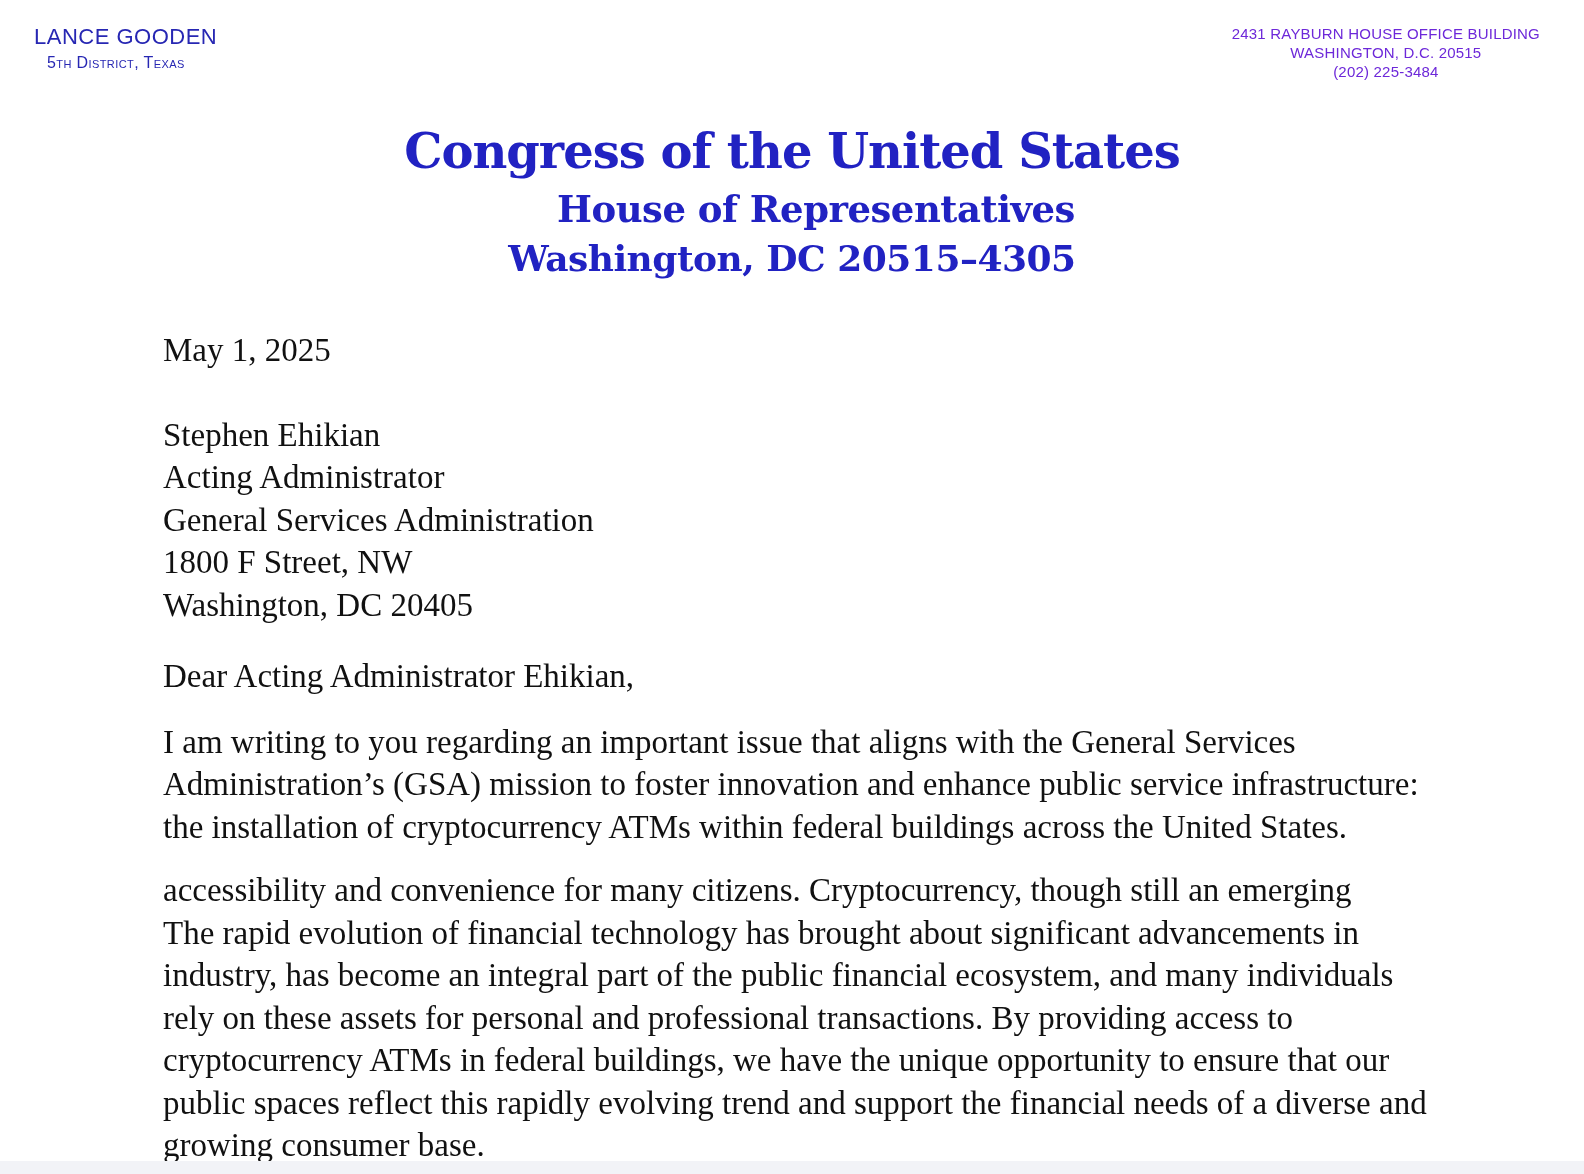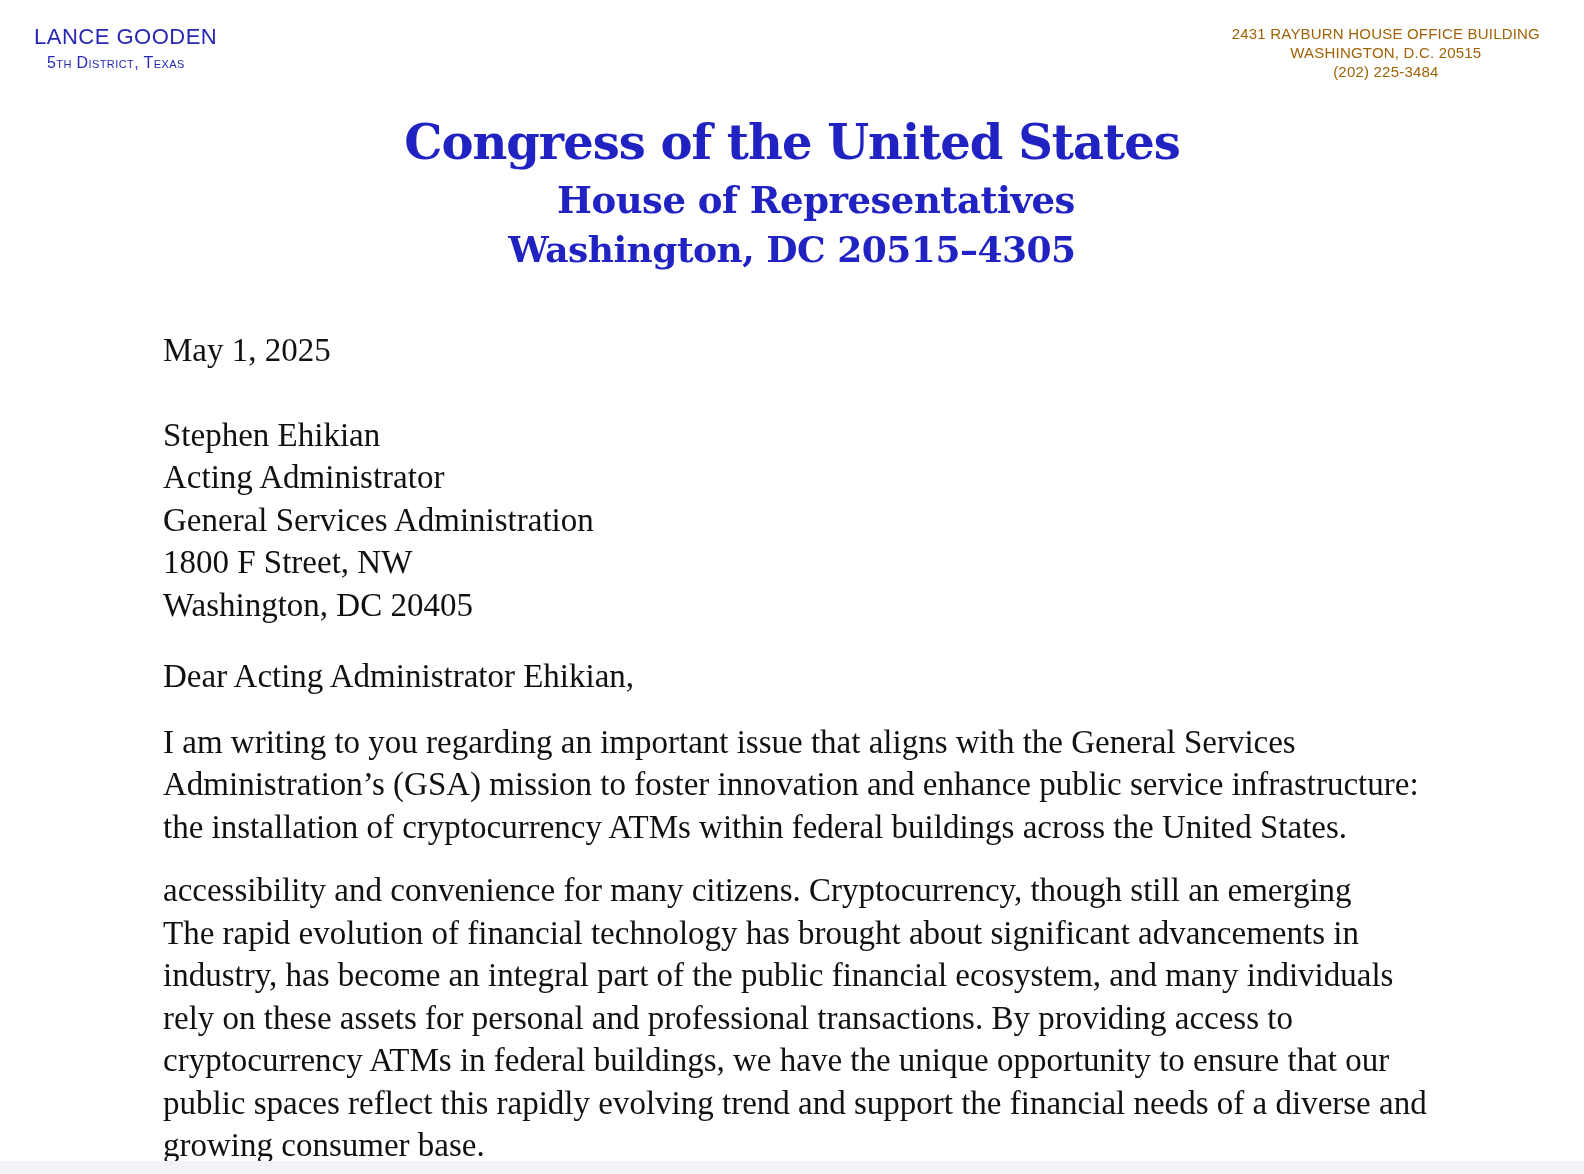--- a/index.html
+++ b/index.html
@@ -34,31 +34,31 @@
     font-variant: small-caps;
     letter-spacing: 0.4px;
     padding-left: 13px;
     margin-top: 4px;
   }
   .office-block {
     position: absolute;
     top: 24px;
     right: 44px;
     text-align: center;
-    color: #a16207;
+    color: #6d28d9;
     font-family: "Liberation Sans", "DejaVu Sans", sans-serif;
     font-size: 15px;
     line-height: 19px;
     letter-spacing: 0.2px;
   }
   .masthead {
     position: absolute;
     left: 0;
     right: 0;
-    top: 116px;
+    top: 125px;
     text-align: center;
     color: #2122c2;
   }
   .masthead-title {
     font-family: "DejaVu Serif", "Liberation Serif", serif;
     font-size: 48px;
     font-weight: bold;
     line-height: 52px;
     letter-spacing: -1px;
   }

